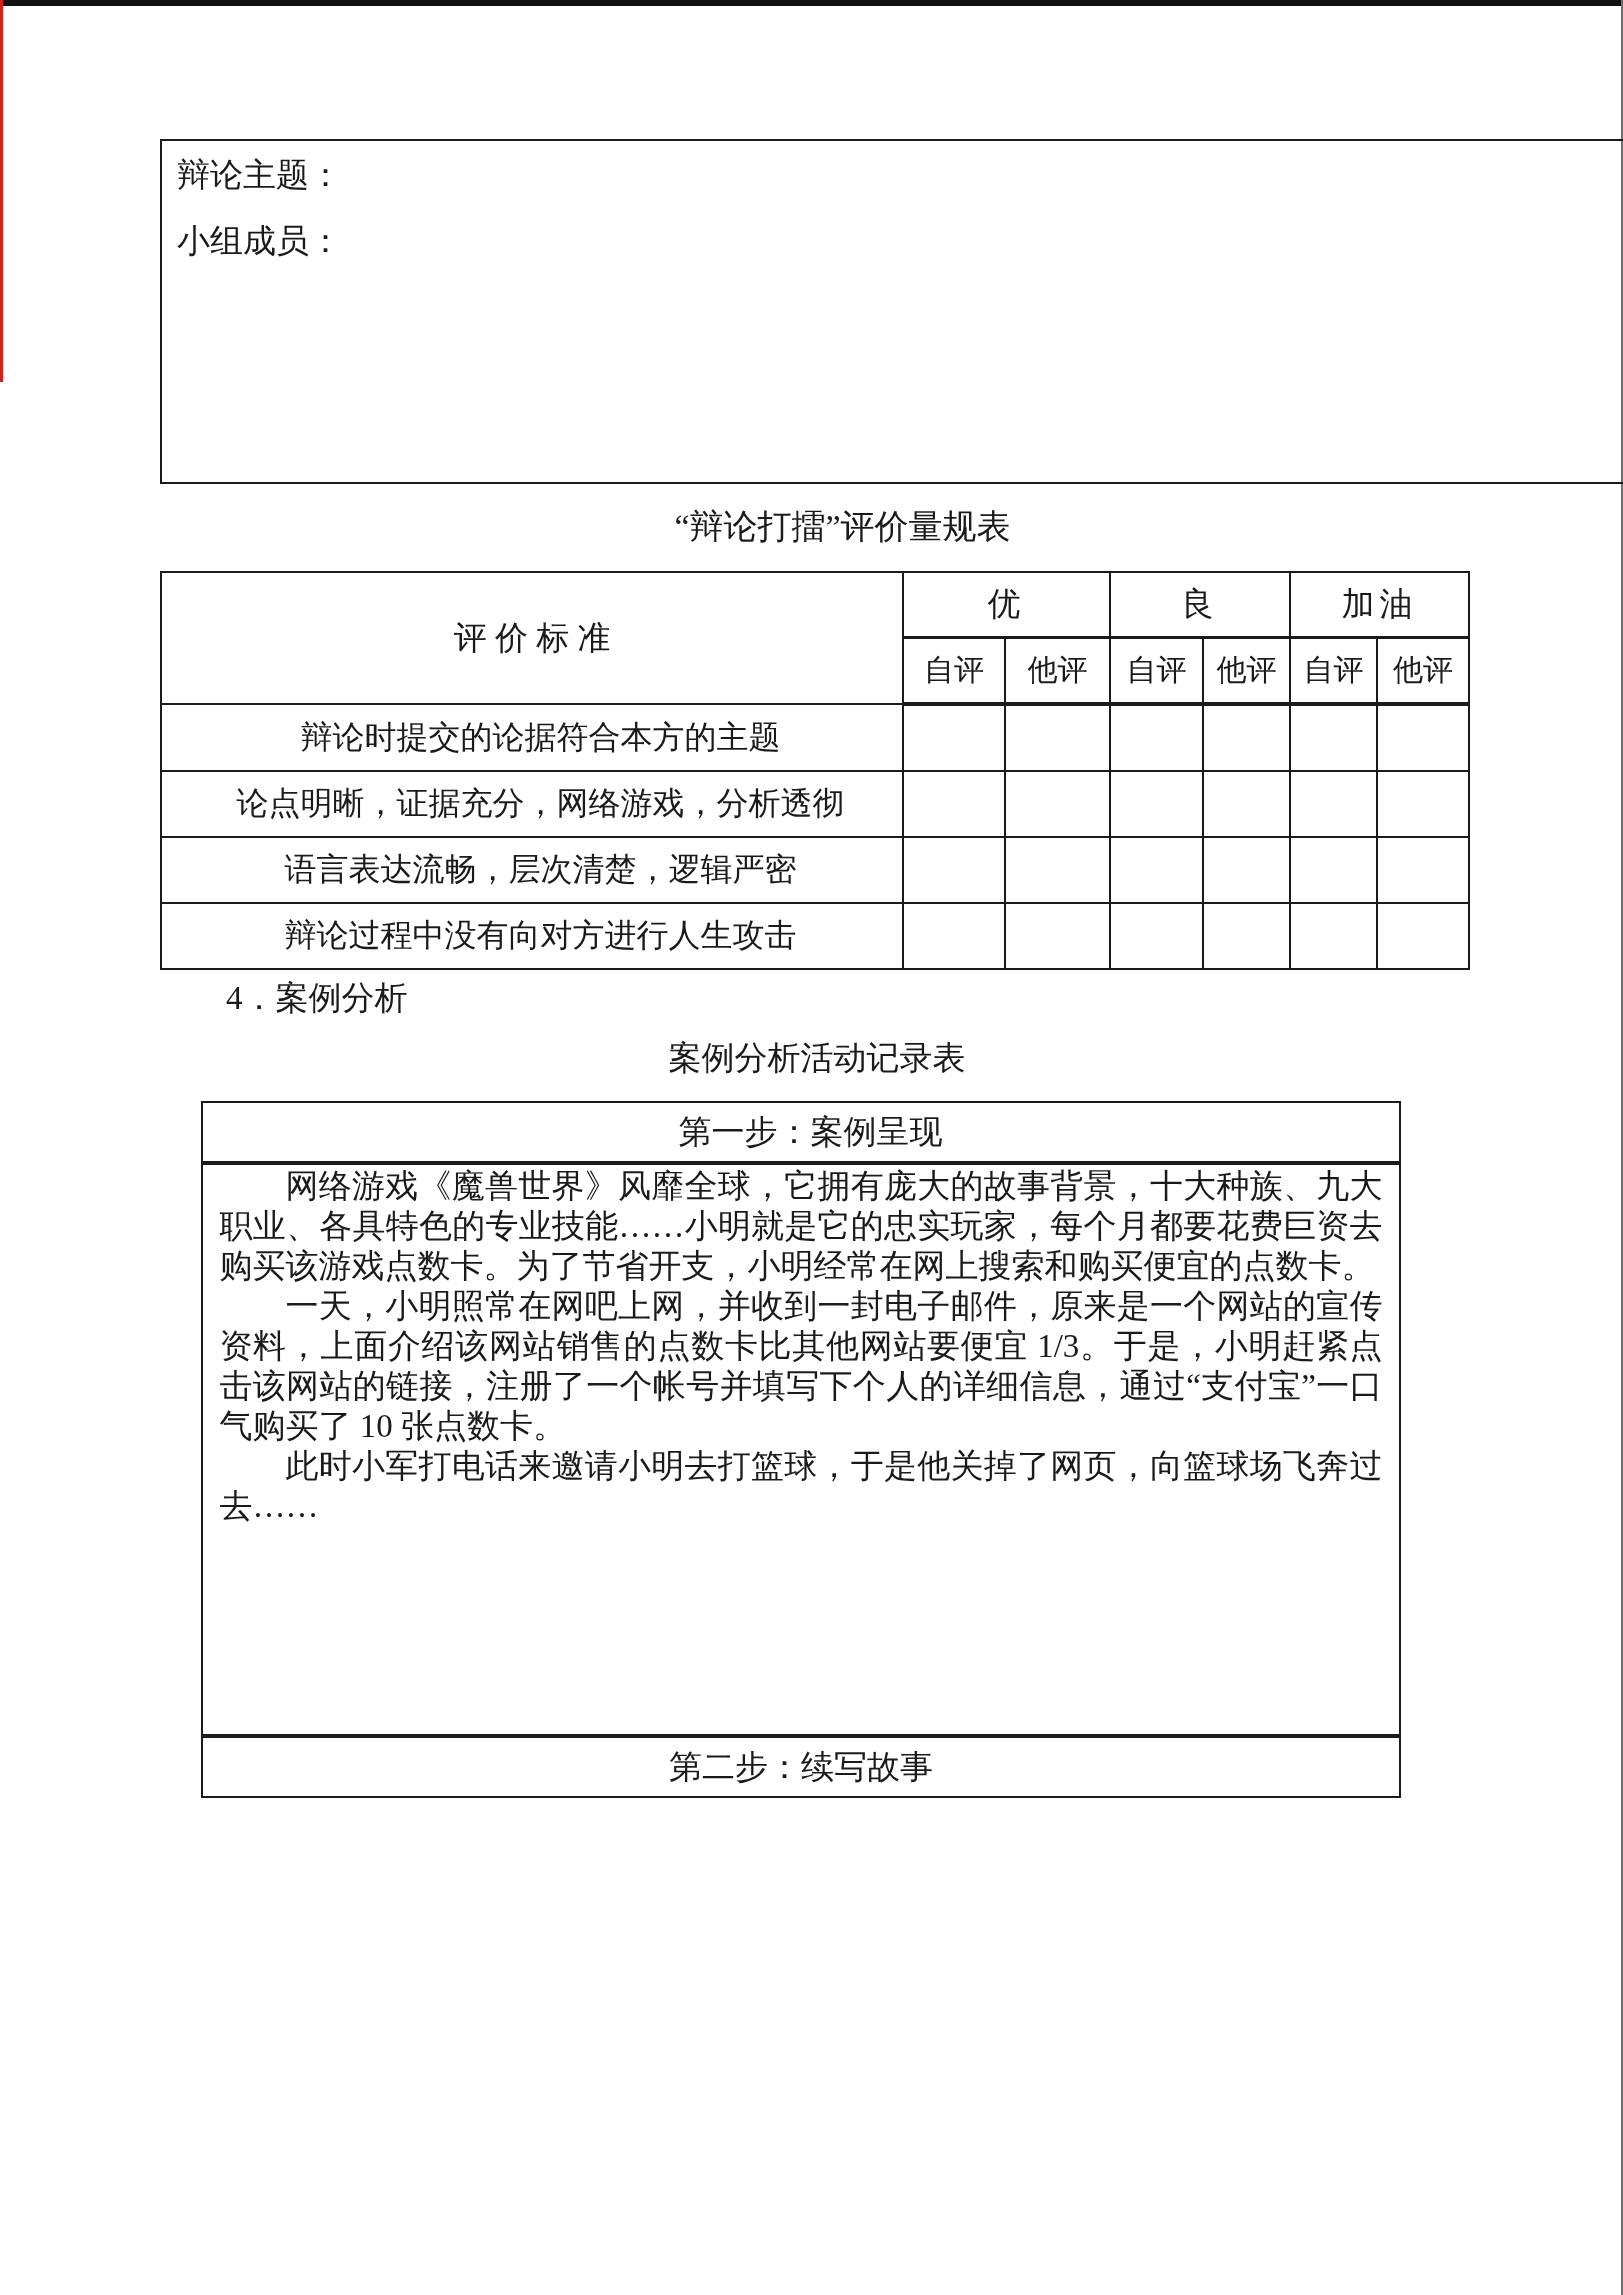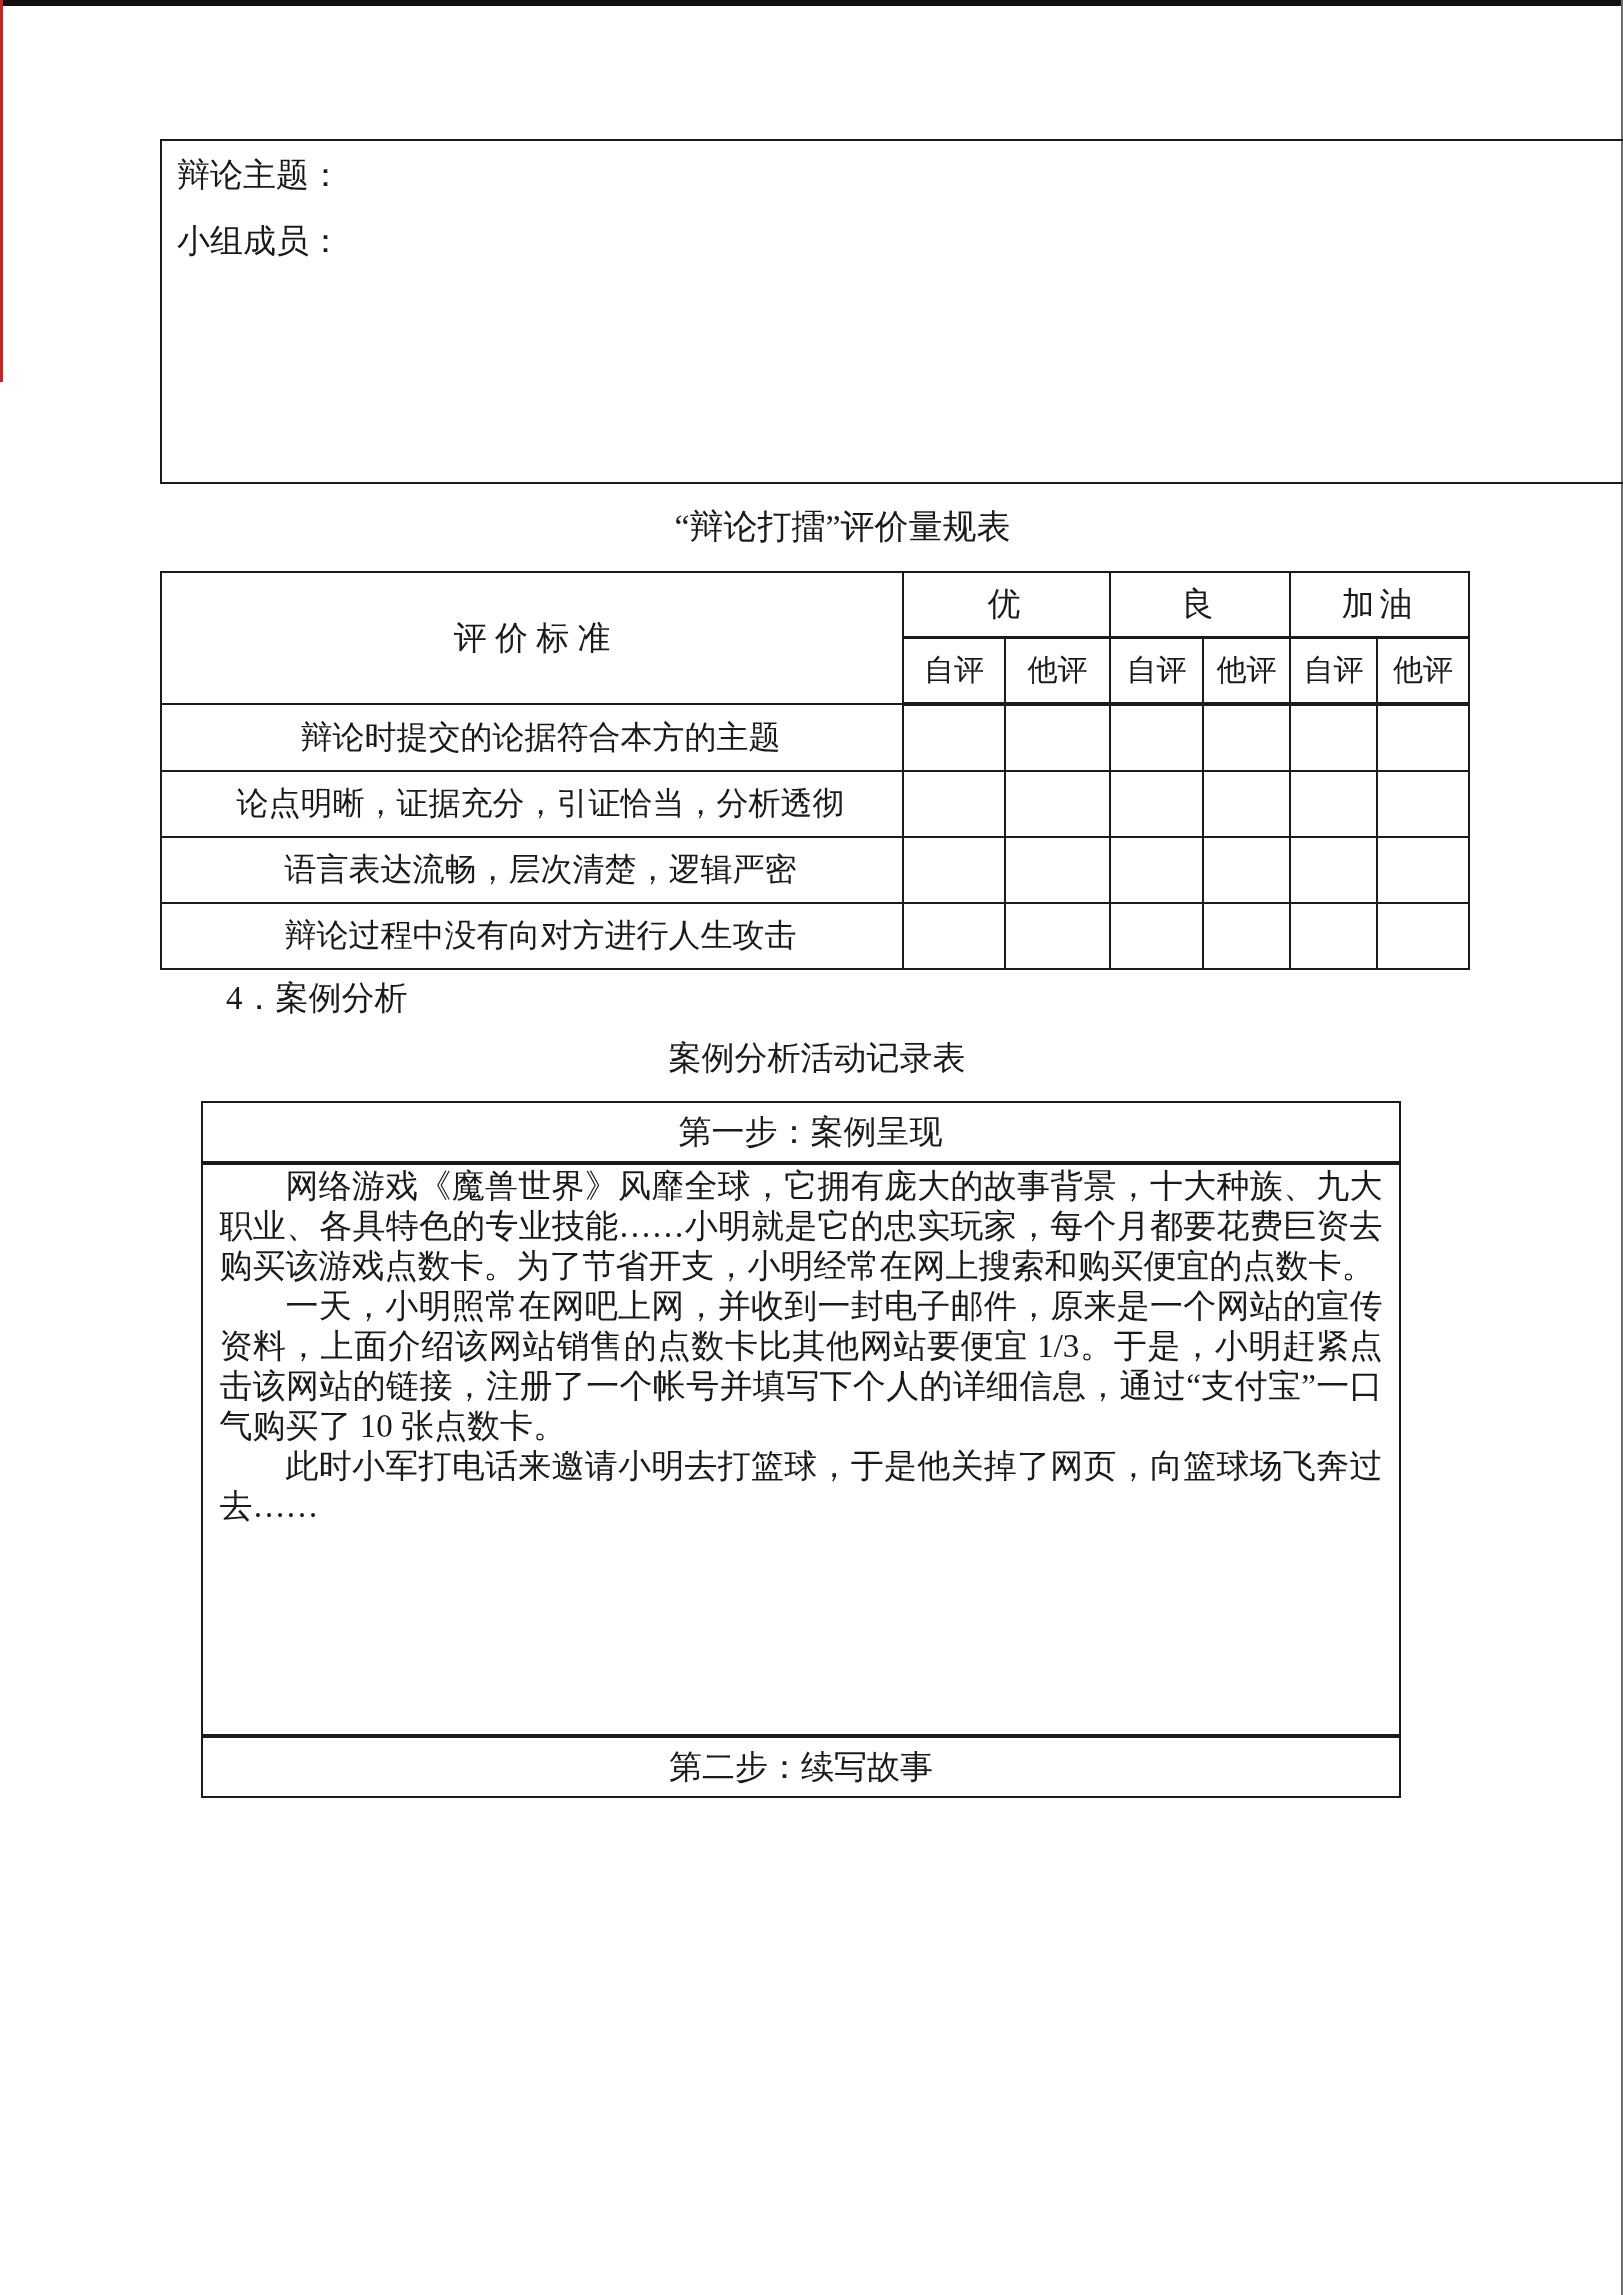--- a/index.html
+++ b/index.html
@@ -88,21 +88,21 @@
     <tr class="r-data">
       <td class="crit">辩论时提交的论据符合本方的主题</td>
       <td></td>
           <td></td>
       <td></td>
           <td></td>
       <td></td>
           <td></td>
     </tr>
     <tr class="r-data">
-      <td class="crit">论点明晰，证据充分，引证恰当，分析透彻</td>
+      <td class="crit">论点明晰，证据充分，网络游戏，分析透彻</td>
       <td></td>
           <td></td>
       <td></td>
           <td></td>
       <td></td>
           <td></td>
     </tr>
     <tr class="r-data">
       <td class="crit">语言表达流畅，层次清楚，逻辑严密</td>
       <td></td>

